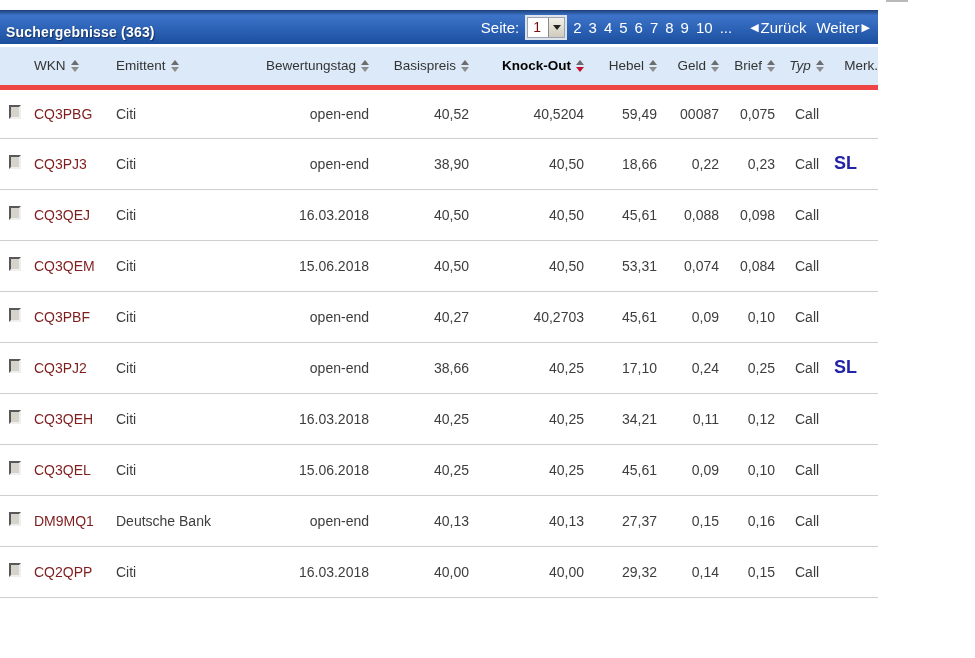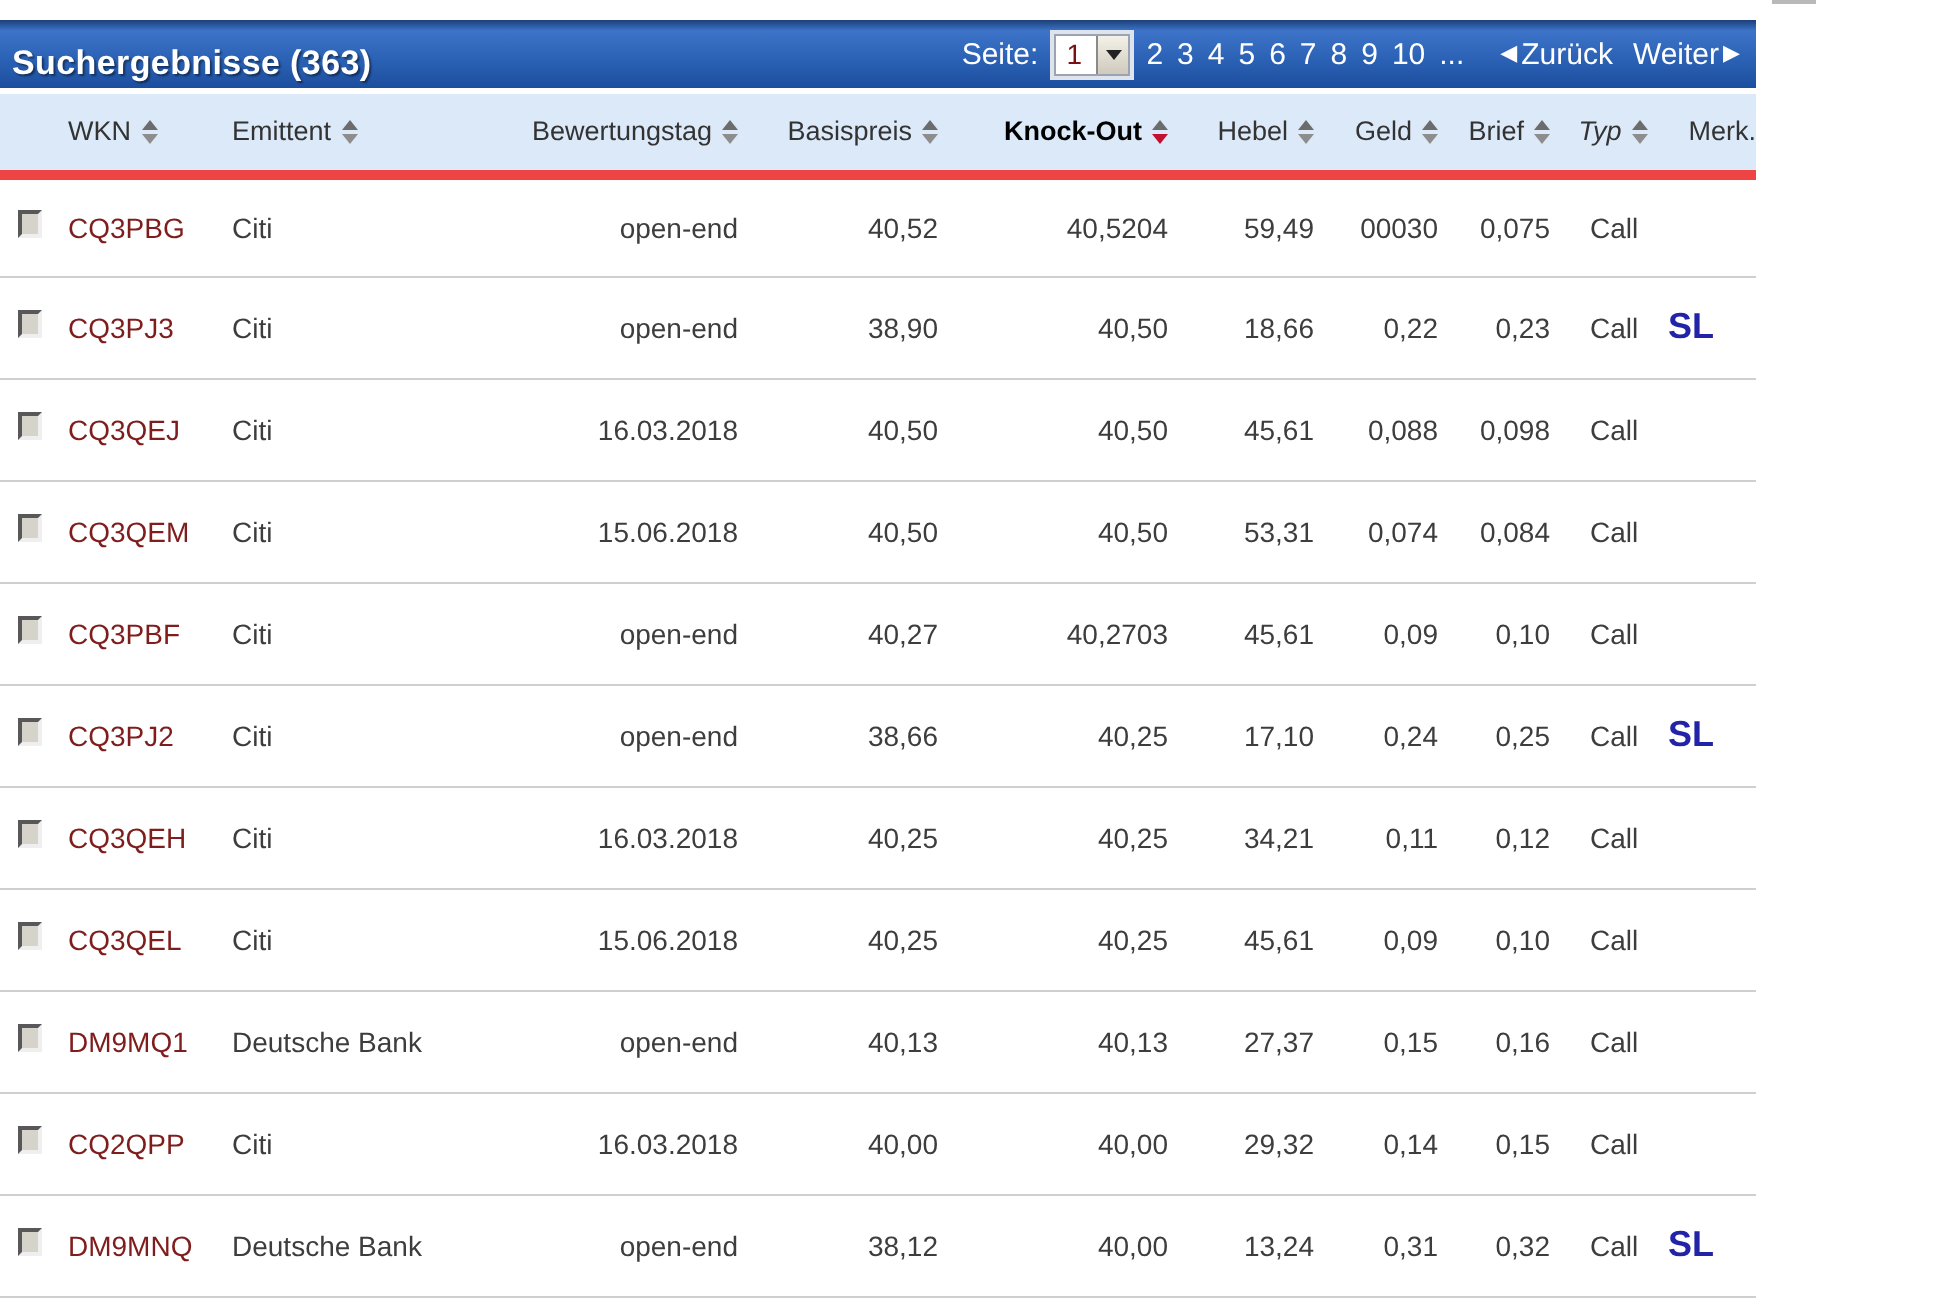--- a/index.html
+++ b/index.html
@@ -7,21 +7,21 @@
               font-family:"Liberation Sans", sans-serif; }
   .page { position:relative; width:975px; height:658px; }
   .artifact { position:absolute; left:886px; top:0; width:22px; height:2px; background:#b9b9b9; }
 
   
   .titlebar {
     position:absolute; left:0; top:10px; width:878px; height:34px;
     display:flex; align-items:center; padding:0 8px 0 6px;
     background:linear-gradient(to bottom,#1c3f77 0%, #3d74c9 16%, #2c63b6 55%, #1c4e9e 100%);
   }
-  .title { color:#fff; font-size:17px; font-weight:bold; letter-spacing:0.2px;
+  .title { color:#fff; font-size:14px; font-weight:bold; letter-spacing:0.2px;
            text-shadow:1px 1px 1px rgba(0,0,0,0.45);margin-top:10px; }
   .pager { margin-left:auto; display:flex; align-items:center; gap:8px; color:#fff;justify-content:space-between; }
   .seite { font-size:15px; }
   .select { display:inline-flex; height:21px; background:#fff; align-items:stretch;
             box-shadow:0 0 0 2px #dfe4ec; border:1px solid #9aa4b5; cursor:default; }
   .select-value { width:20px; font-size:14px; color:#7b1010; display:flex; align-items:center;
                   justify-content:flex-start; padding-left:5px; background:#fff; }
   .select-btn { width:16px; background:linear-gradient(to bottom,#f4f1e8,#cfcabc);
                 border-left:1px solid #8a8a8a; display:flex; align-items:center; justify-content:center; }
   .caret { width:0; height:0; border-left:4px solid transparent; border-right:4px solid transparent;
@@ -193,21 +193,21 @@
     </thead>
     <tbody>
         <tr class="row">
     <td><span class="cb"></span></td>
     <td><a class="wkn">CQ3PBG</a></td>
     <td>Citi</td>
     <td class="num">open-end</td>
     <td class="num">40,52</td>
     <td class="num">40,5204</td>
     <td class="num">59,49</td>
-    <td class="num">00030</td>
+    <td class="num">00087</td>
     <td class="num">0,075</td>
     <td class="c-typ-d">Call</td>
     <td class="c-merk-d"></td>
   </tr>
         <tr class="row">
     <td><span class="cb"></span></td>
     <td><a class="wkn">CQ3PJ3</a></td>
     <td>Citi</td>
     <td class="num">open-end</td>
     <td class="num">38,90</td>
@@ -315,28 +315,15 @@
     <td>Citi</td>
     <td class="num">16.03.2018</td>
     <td class="num">40,00</td>
     <td class="num">40,00</td>
     <td class="num">29,32</td>
     <td class="num">0,14</td>
     <td class="num">0,15</td>
     <td class="c-typ-d">Call</td>
     <td class="c-merk-d"></td>
   </tr>
-        <tr class="row">
-    <td><span class="cb"></span></td>
-    <td><a class="wkn">DM9MNQ</a></td>
-    <td>Deutsche Bank</td>
-    <td class="num">open-end</td>
-    <td class="num">38,12</td>
-    <td class="num">40,00</td>
-    <td class="num">13,24</td>
-    <td class="num">0,31</td>
-    <td class="num">0,32</td>
-    <td class="c-typ-d">Call</td>
-    <td class="c-merk-d">SL</td>
-  </tr>
       </tbody>
   </table>
 </div>
 
 </body></html>

